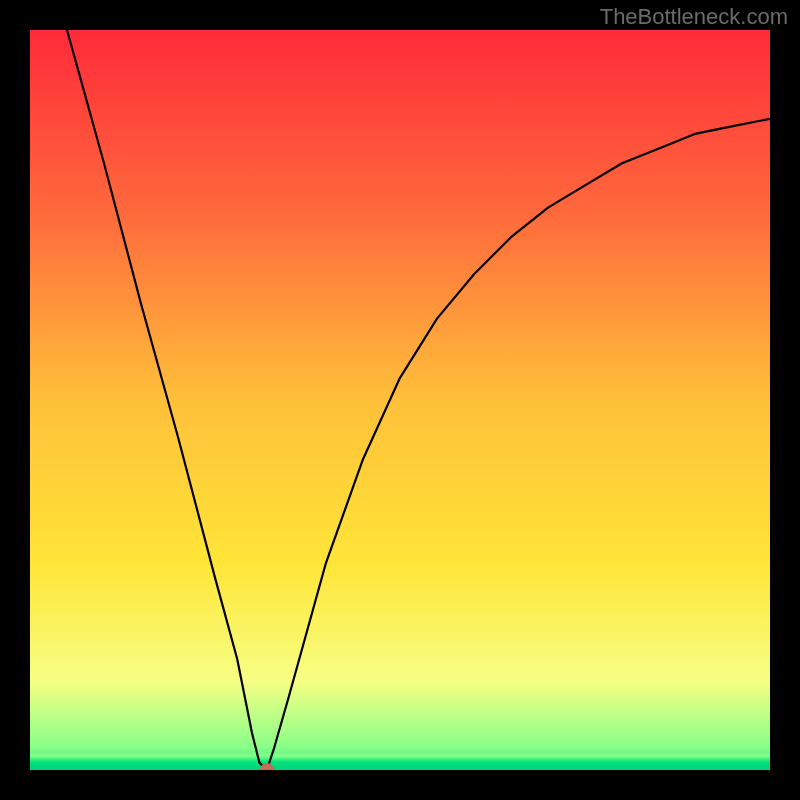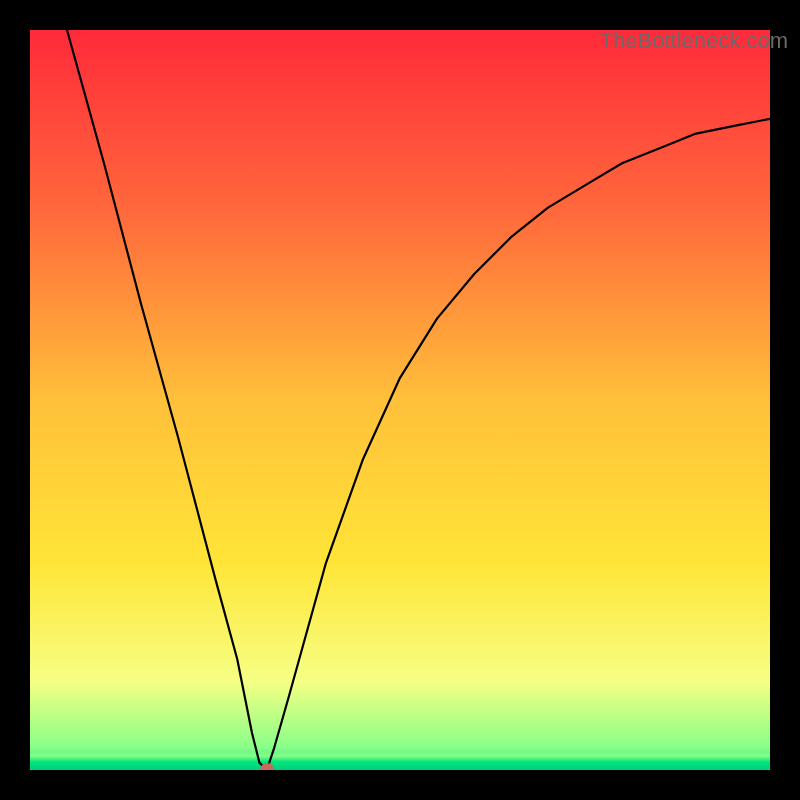--- a/index.html
+++ b/index.html
@@ -21,21 +21,20 @@
   }
   .watermark {
     position: absolute;
     top: 4px;
     right: 12px;
     color: #6a6a6a;
     font-size: 22px;
     font-weight: 500;
     z-index: 10;
     pointer-events: none;
-    margin-top: 24px;
   }
   .plot-area {
     position: absolute;
     left: 30px;
     top: 30px;
     width: 740px;
     height: 740px;
     overflow: hidden;
   }
   .gradient-bg {

